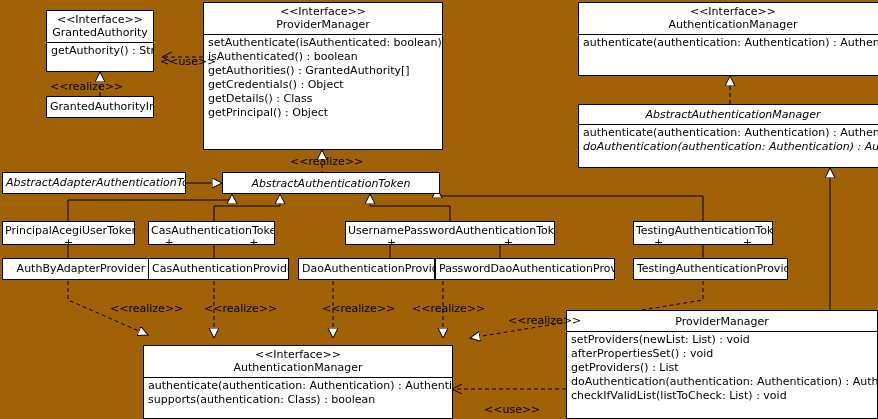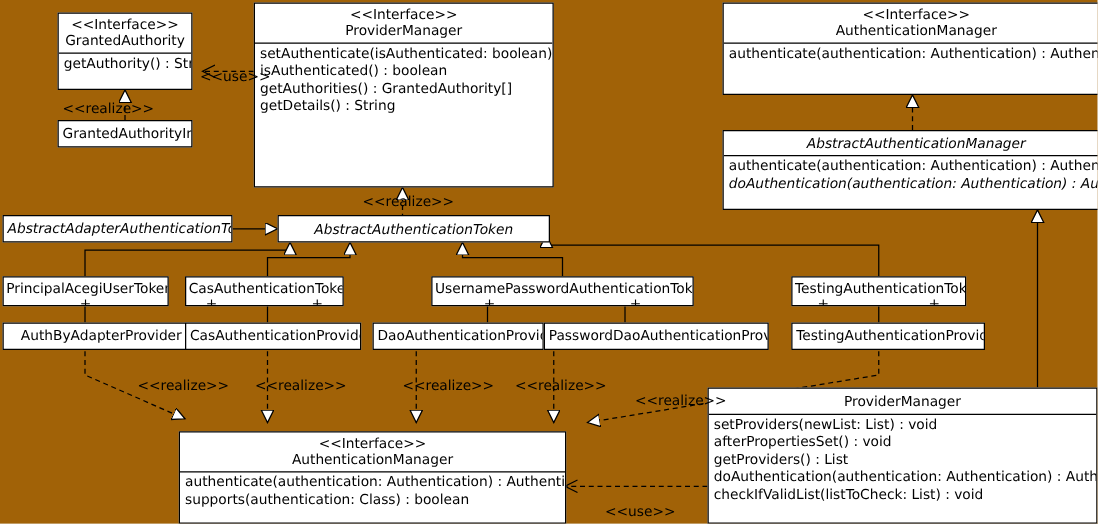--- a/index.html
+++ b/index.html
@@ -159,21 +159,23 @@
   <div class="box" style="left:203px; top:2px; width:240px; height:148px;">
     <div class="hdr">
       <span class="stereo">&lt;&lt;Interface&gt;&gt;</span>
       <span class="cname">ProviderManager</span>
     </div>
     <div class="sep"></div>
     <div class="ops">
       <span class="op">setAuthenticate(isAuthenticated: boolean) : void</span>
       <span class="op">isAuthenticated() : boolean</span>
       <span class="op">getAuthorities() : GrantedAuthority[]</span>
-      <span class="op">getDetails() : String</span>
+      <span class="op">getCredentials() : Object</span>
+      <span class="op">getDetails() : Class</span>
+      <span class="op">getPrincipal() : Object</span>
     </div>
   </div>
 
   <div class="box" style="left:578px; top:2px; width:310px; height:74px;">
     <div class="hdr">
       <span class="stereo">&lt;&lt;Interface&gt;&gt;</span>
       <span class="cname">AuthenticationManager</span>
     </div>
     <div class="sep"></div>
     <div class="ops">

